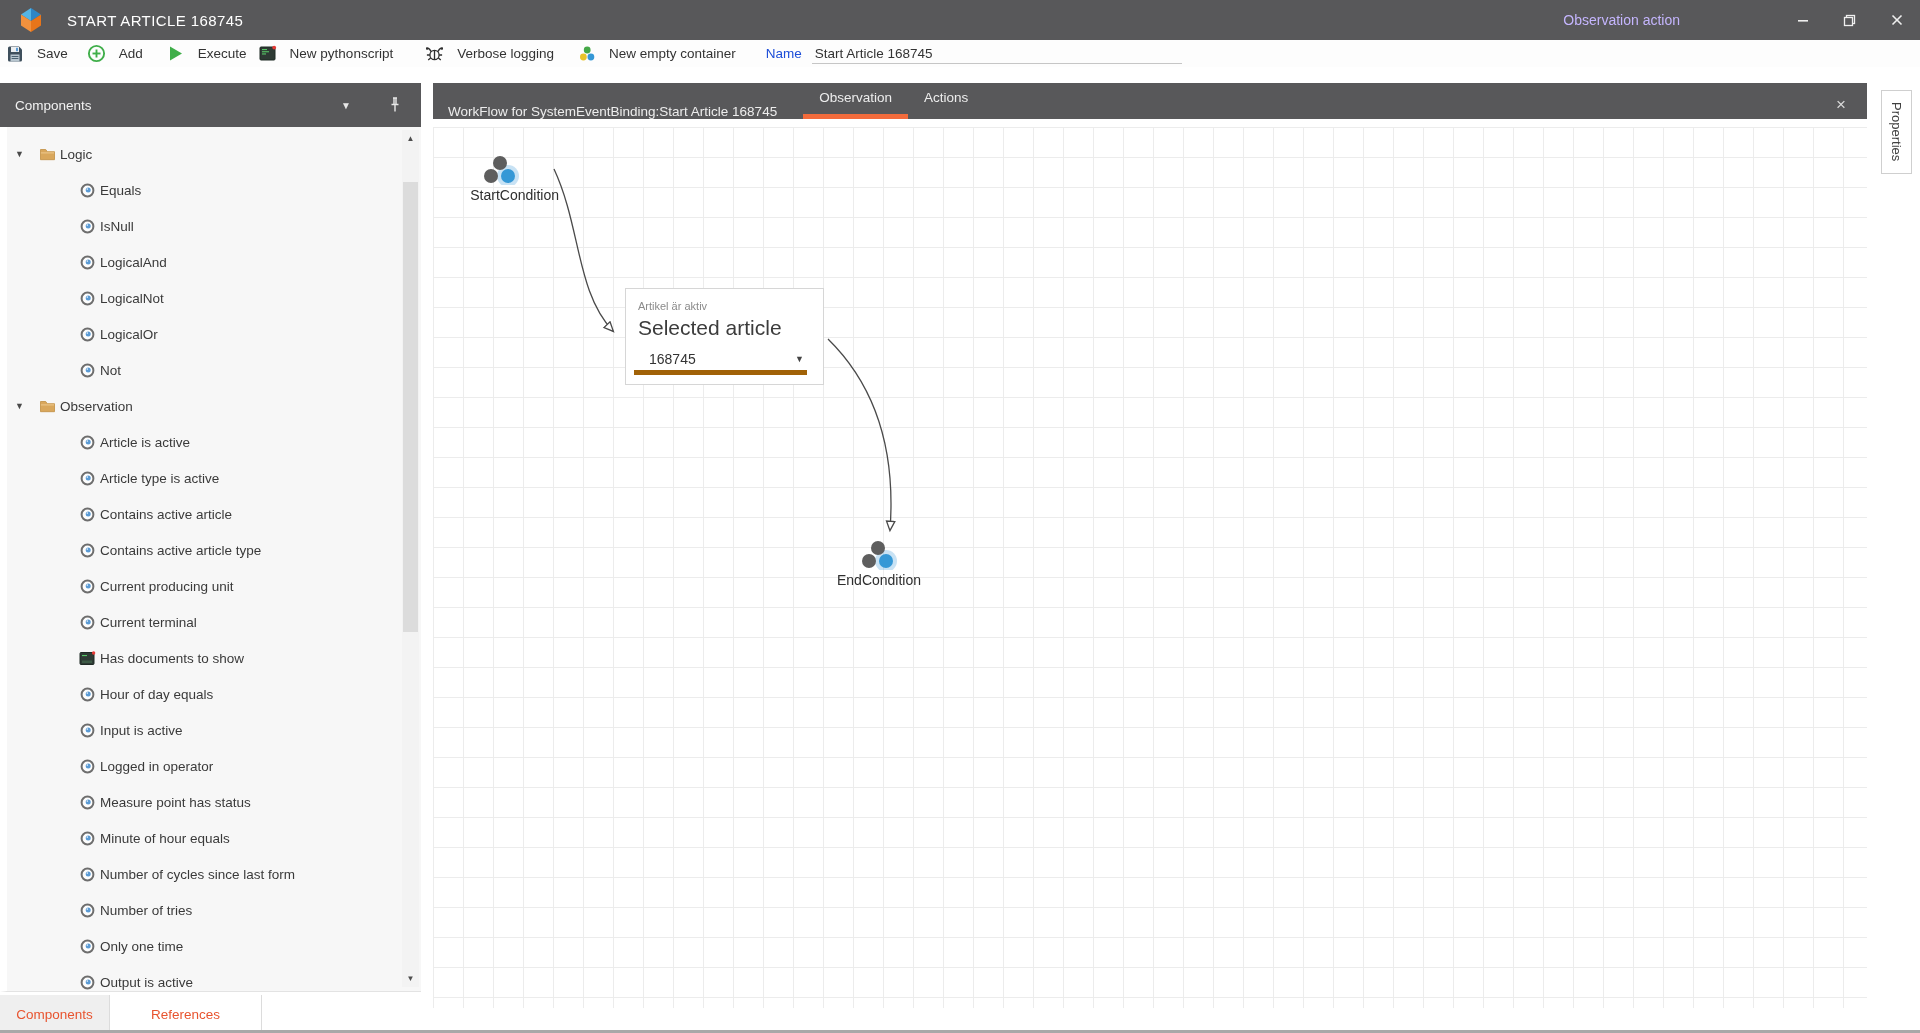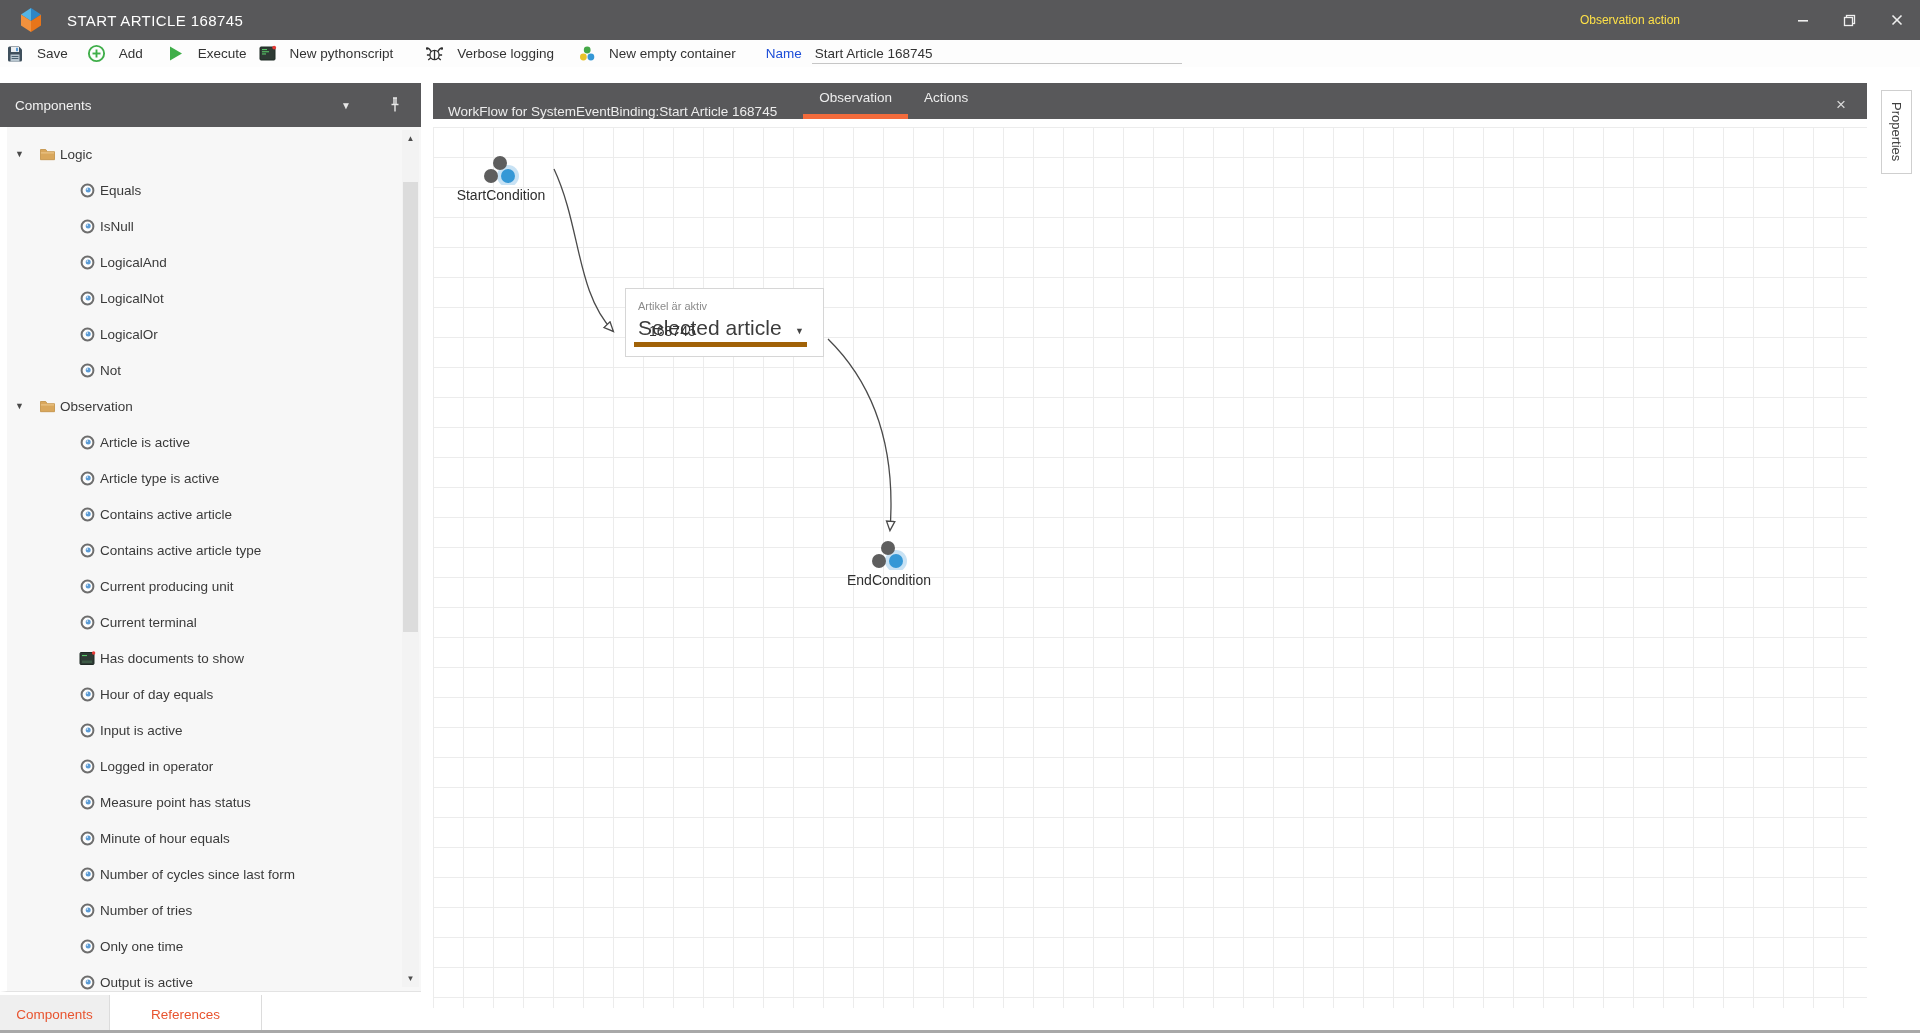--- a/index.html
+++ b/index.html
@@ -5,21 +5,21 @@
   * { margin:0; padding:0; box-sizing:border-box; }
   html,body { width:1920px; height:1033px; overflow:hidden; background:#ffffff;
               font-family:"Liberation Sans","DejaVu Sans",sans-serif; }
   body { position:relative; }
 
   
   .titlebar { position:absolute; left:0; top:0; width:1920px; height:40px;
               background:#58585a; display:flex; align-items:center; }
   .logo { margin-left:18px; width:26px; height:26px; }
   .win-title { margin-left:23px; color:#ffffff; font-size:15px; letter-spacing:.4px; }
-  .title-right { position:absolute; right:240px; color:#fde047; font-size:12px;margin-left:18px; }
+  .title-right { position:absolute; right:240px; color:#c4b5fd; font-size:14px;margin-left:18px; }
   .win-btns { position:absolute; right:0; top:0; height:40px; display:flex; }
   .win-btn { width:47px; height:40px; display:flex; align-items:center; justify-content:center;
              color:#efefef; cursor:default; }
 
   
   .toolbar { position:absolute; left:0; top:40px; width:1920px; height:27px;
              background:#fdfdfd; display:flex; align-items:center; font-size:13.5px; color:#333; }
   .tbtn { display:flex; align-items:center; gap:13px; height:26px; cursor:default; white-space:nowrap; }
   .tb-save{margin-left:6px} .tb-add{margin-left:19px} .tb-exec{margin-left:23px}
   .tb-py{margin-left:12px} .tb-bug{margin-left:32px} .tb-cont{margin-left:24px}
@@ -69,24 +69,24 @@
 
   
   .canvas { position:absolute; left:433px; top:127px; width:1434px; height:881px; background:#ffffff;
             background-image:linear-gradient(to right,#ececec 1px,transparent 1px),
                              linear-gradient(to bottom,#ececec 1px,transparent 1px);
             background-size:30px 30px; }
   .arrows { position:absolute; left:0; top:0; width:1434px; height:881px; }
   .node { position:absolute; width:116px; text-align:center; }
   .node .dots { display:block; margin:6px auto 2px auto; }
   .node .nlabel { font-size:14px; color:#2e2e2e; }
-  .node.start { left:10px; top:22px; }
-  .node.end   { left:398px; top:407px; }
-
-  .card { position:absolute; left:192px; top:161px; width:199px; height:69px;
+  .node.start { left:10px; top:22px;text-align:right; }
+  .node.end   { left:388px; top:407px; }
+
+  .card { position:absolute; left:192px; top:161px; width:199px; height:97px;
           background:#ffffff; border:1px solid #d6d6d6; padding:11px 12px 0 12px; }
   .card .caption { font-size:11px; color:#8b8b8b; margin-bottom:4px; }
   .card .ctitle  { font-size:21px; color:#3c3c3c; }
   .combo { position:absolute; left:8px; right:16px; bottom:9px; height:30px;
            border-bottom:5px solid #a16207; cursor:default; }
   .combo .val { position:absolute; left:15px; top:6px; font-size:14px; color:#333; }
   .combo .carr { position:absolute; right:3px; top:9px; font-size:9px; color:#444; }
 
   
   .props-tab { position:absolute; left:1881px; top:90px; width:31px; height:84px;

